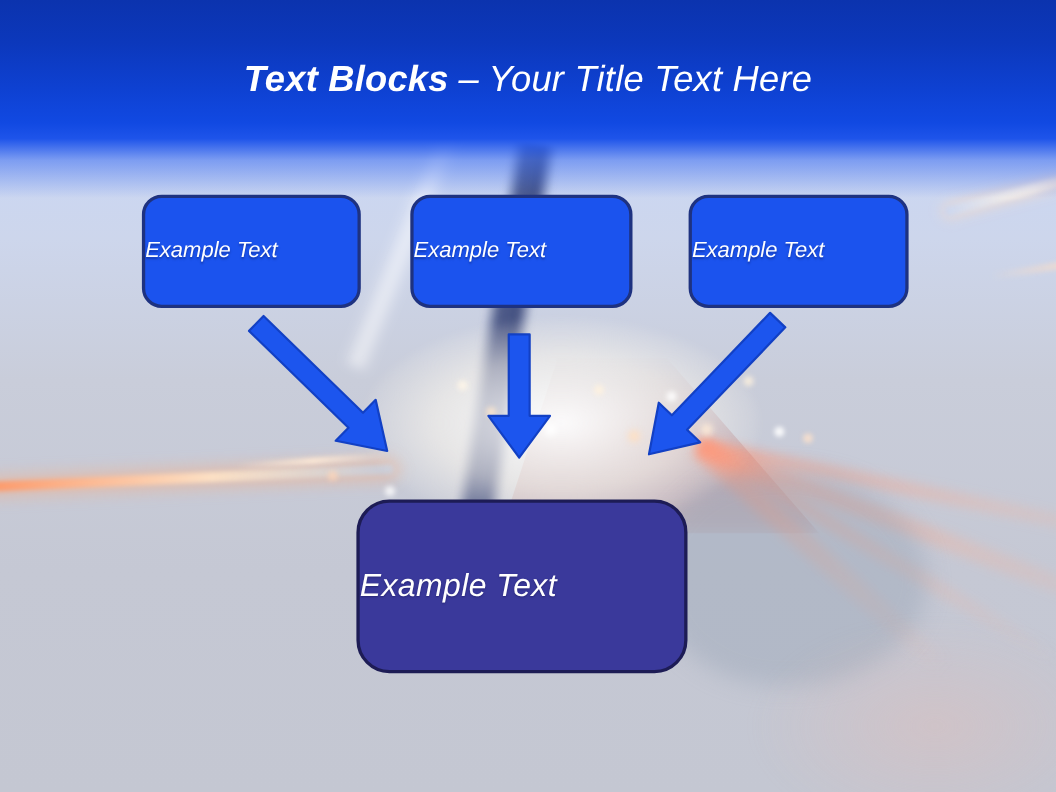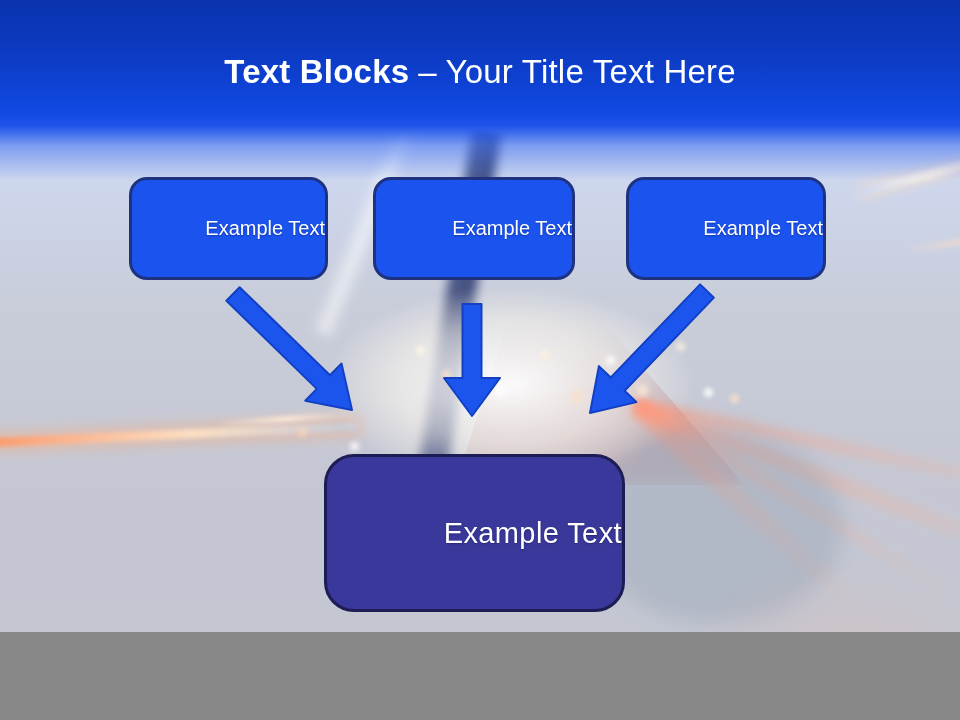--- a/index.html
+++ b/index.html
@@ -1,19 +1,20 @@
 <!DOCTYPE html>
 <html style="--header-top: #0b33ae; --header-main: #1149e2; --block-fill: #1b53ee; --block-border: #1e3280; --bottom-fill: #3a399b; --bottom-border: #1d1c55; --arrow-fill: #1c55ee; --arrow-outline: #1240c4; --title-color: #ffffff;"><head>
 <meta charset="utf-8">
 <style>
   html,body{margin:0;padding:0;background:#888;}
   .slide{
-    position:relative;width:960px;height:632px;overflow:hidden;
+    position:relative;width:960px;height:720px;overflow:hidden;
     font-family:"Liberation Sans",sans-serif;
     background:linear-gradient(180deg,#b7c6f2 0%,#c9d7f6 16%,#cdd6ec 30%,#c9cdda 48%,#c5c8d4 72%,#c4c7d2 100%);
+    font-style:italic;
   }
   
   .bg-layer{position:absolute;pointer-events:none;}
   .road{
     left:455px;top:325px;width:290px;height:160px;
     background:linear-gradient(180deg,rgba(186,160,170,0) 0%,rgba(184,158,168,.75) 45%,rgba(190,166,172,.55) 100%);
     clip-path:polygon(18% 0,52% 0,100% 100%,0 100%);
     filter:blur(7px);
   }
   .pole-light{
@@ -102,21 +103,21 @@
   }
   .title{
     position:absolute;top:53px;left:0;width:100%;text-align:center;
     color:var(--title-color,#ffffff);font-size:33px;line-height:1.15;
     letter-spacing:.2px;white-space:nowrap;
   }
   .title-emphasis{font-weight:700;}
   .title-rest{font-weight:400;margin-left:9px;}
   
   .block{
-    position:absolute;display:flex;align-items:center;justify-content:flex-end;
+    position:absolute;display:flex;align-items:center;justify-content:flex-start;
     box-sizing:border-box;color:#fff;text-align:center;
   }
   .top-block{
     top:177px;width:200px;height:103px;
     background:var(--block-fill,#1b53ee);
     border:3px solid var(--block-border,#1e3280);
     border-radius:18px;font-size:20px;
     text-shadow:0 1px 2px rgba(0,0,40,.35);
   }
   .tb1{left:129px;width:199px;}

